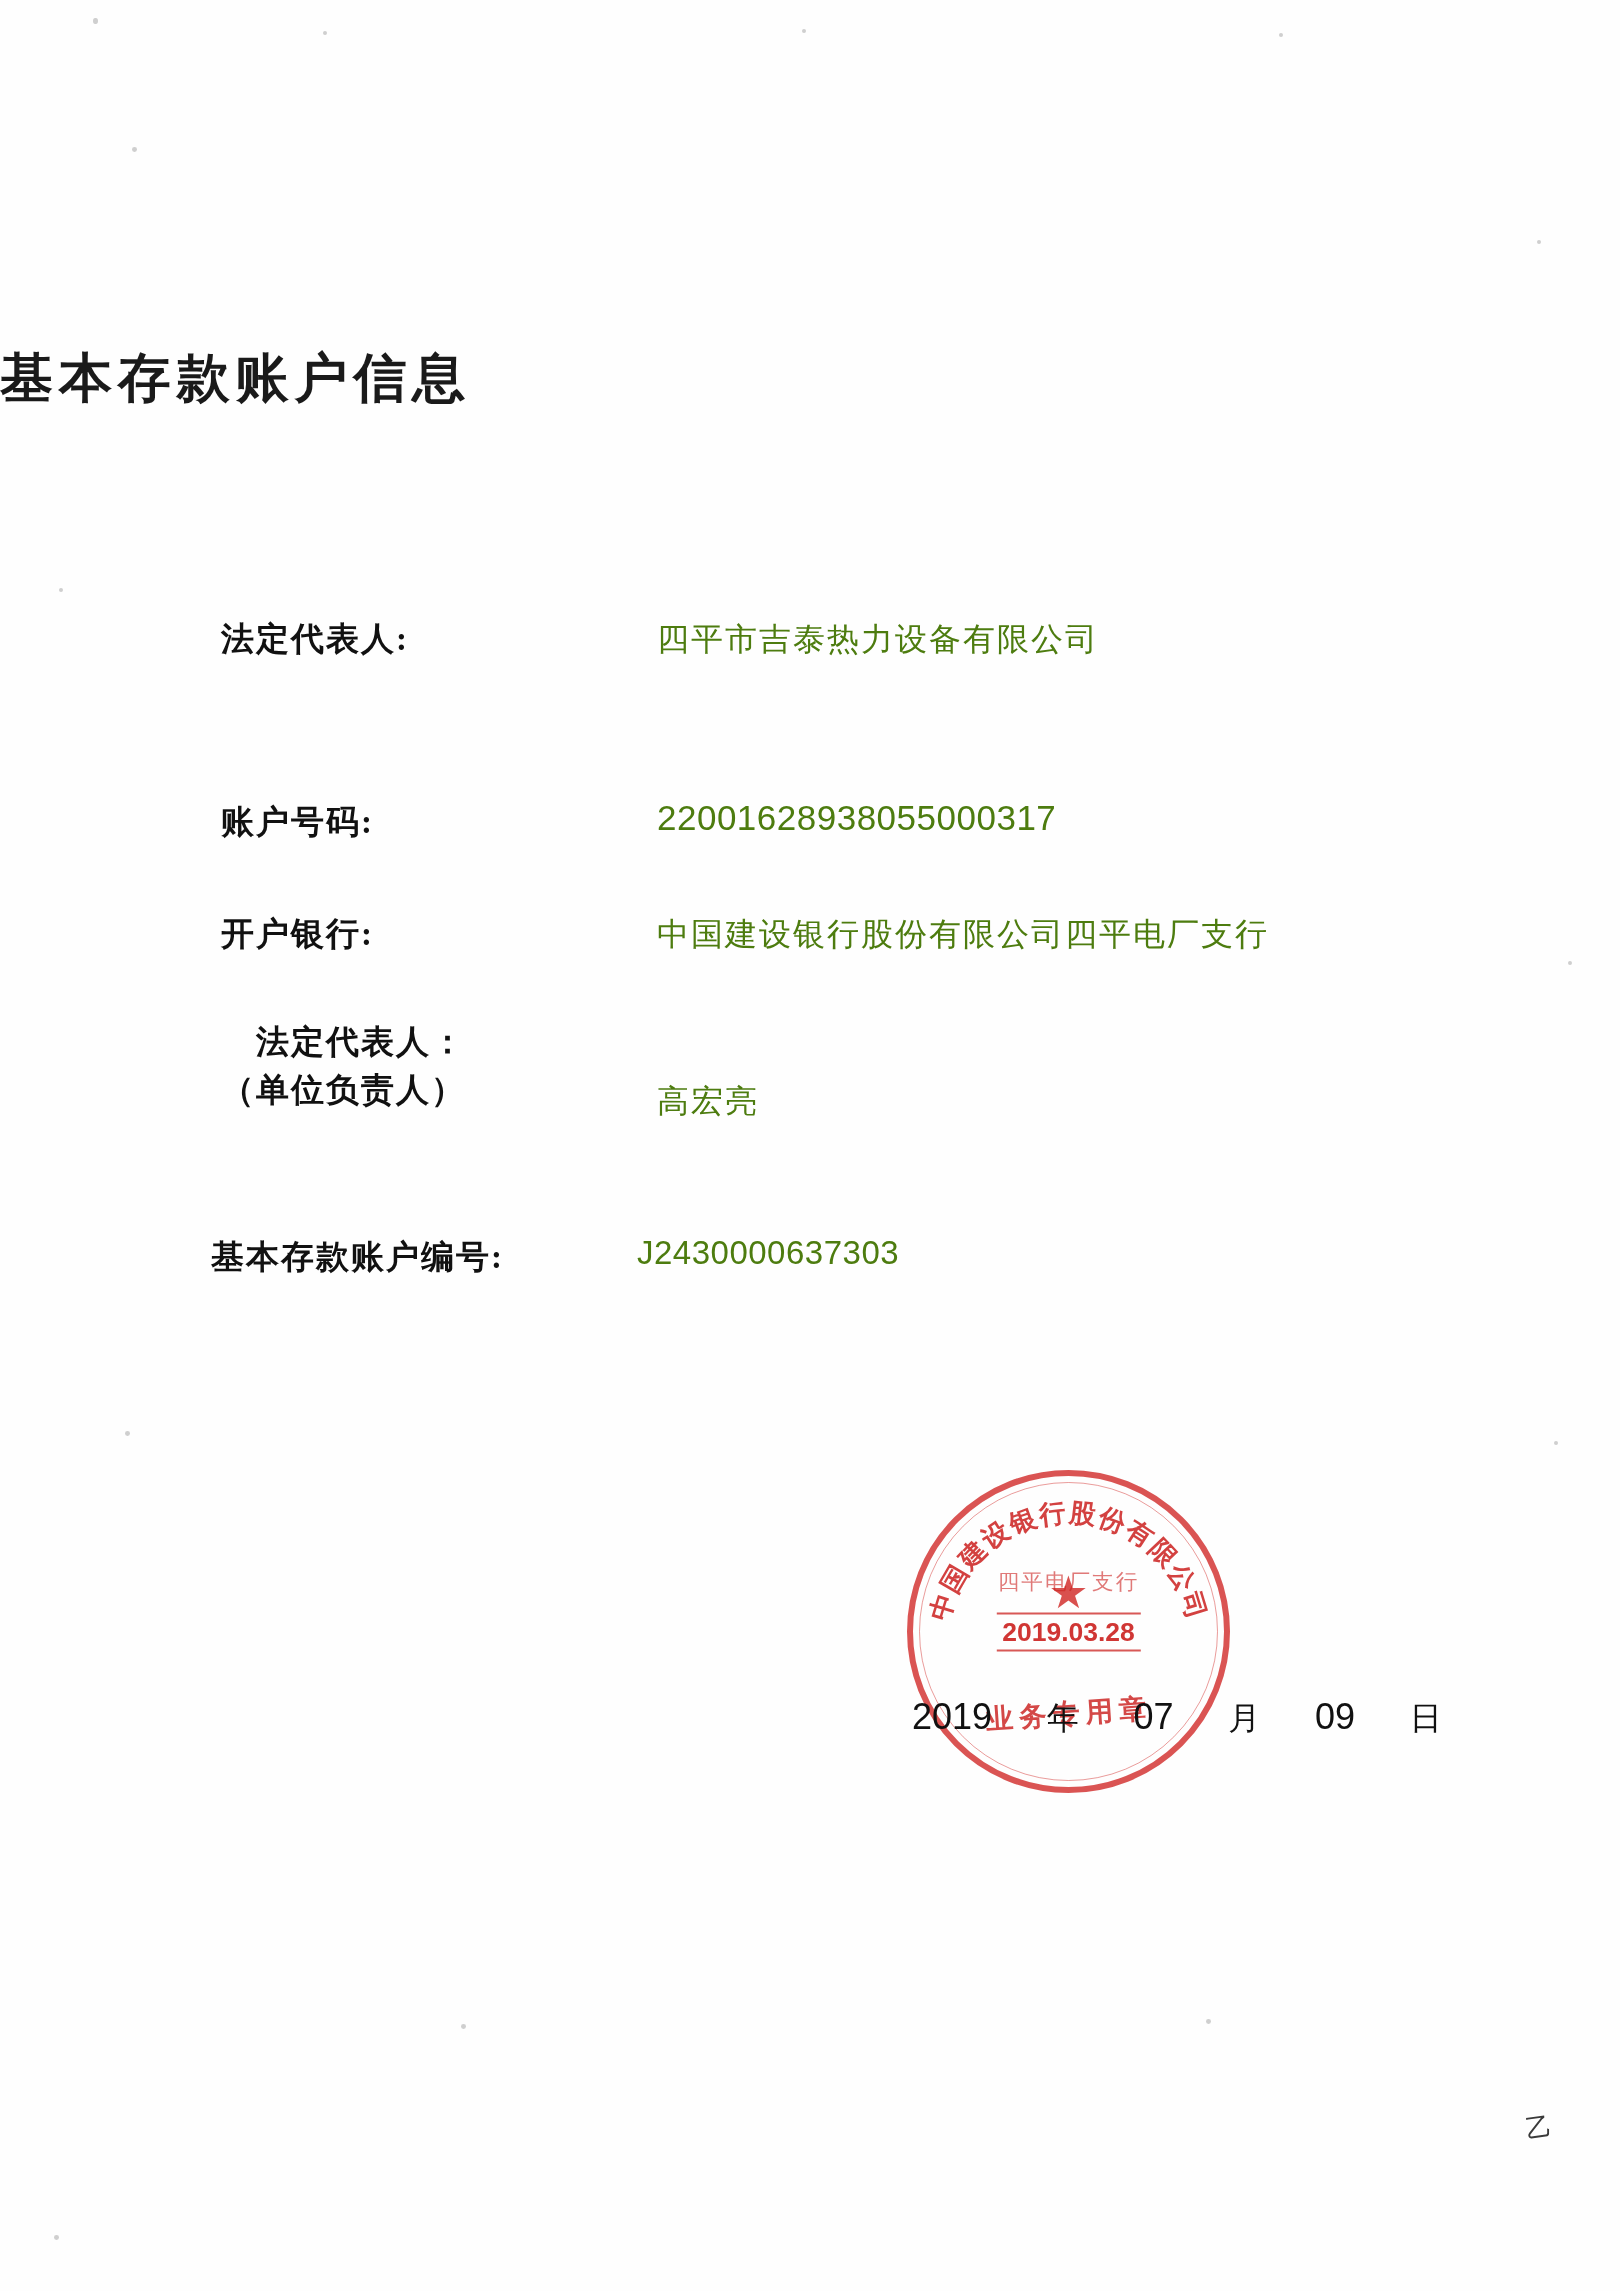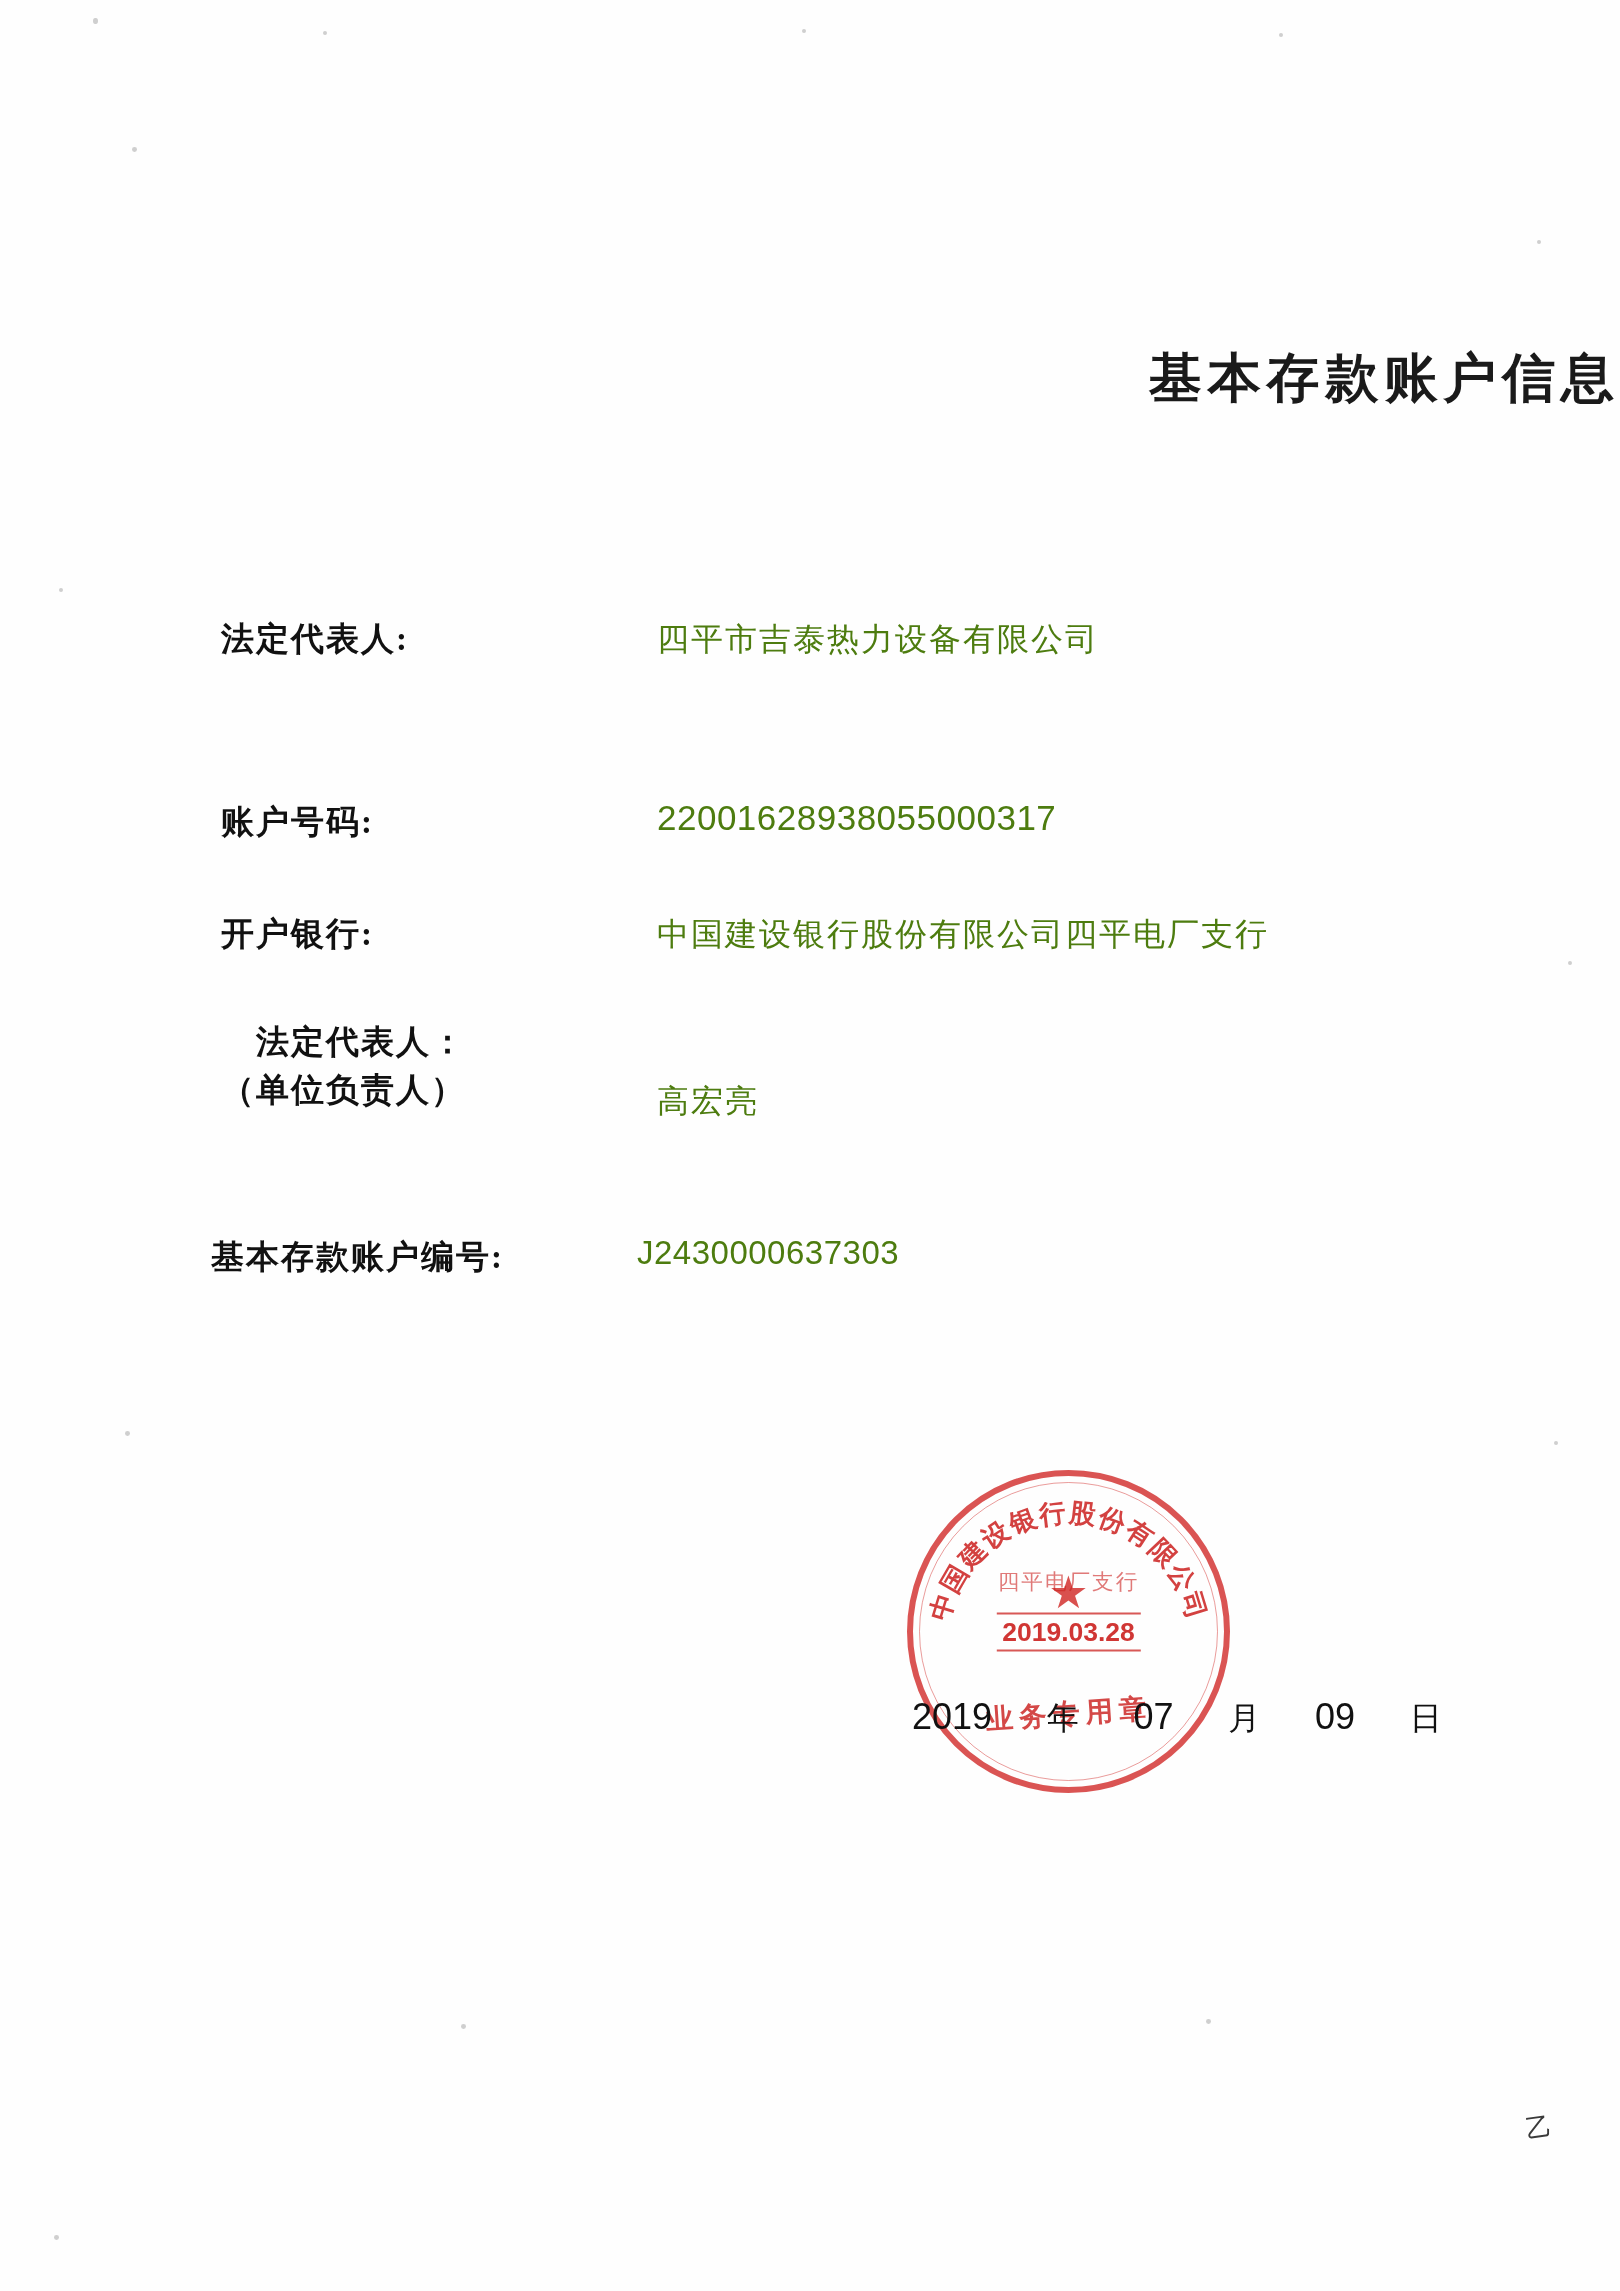--- a/index.html
+++ b/index.html
@@ -23,21 +23,21 @@
     position: absolute;
     background: #cfcfcf;
     border-radius: 50%;
   }
 
   .doc-title {
     position: absolute;
     left: 0;
     right: 0;
     top: 343px;
-    text-align: right;
+    text-align: left;
     font-family: "Liberation Serif", serif;
     font-weight: bold;
     font-size: 53px;
     letter-spacing: 5.9px;
     color: #1a1a1a;
   }
 
   .field {
     position: absolute;
     display: flex;

